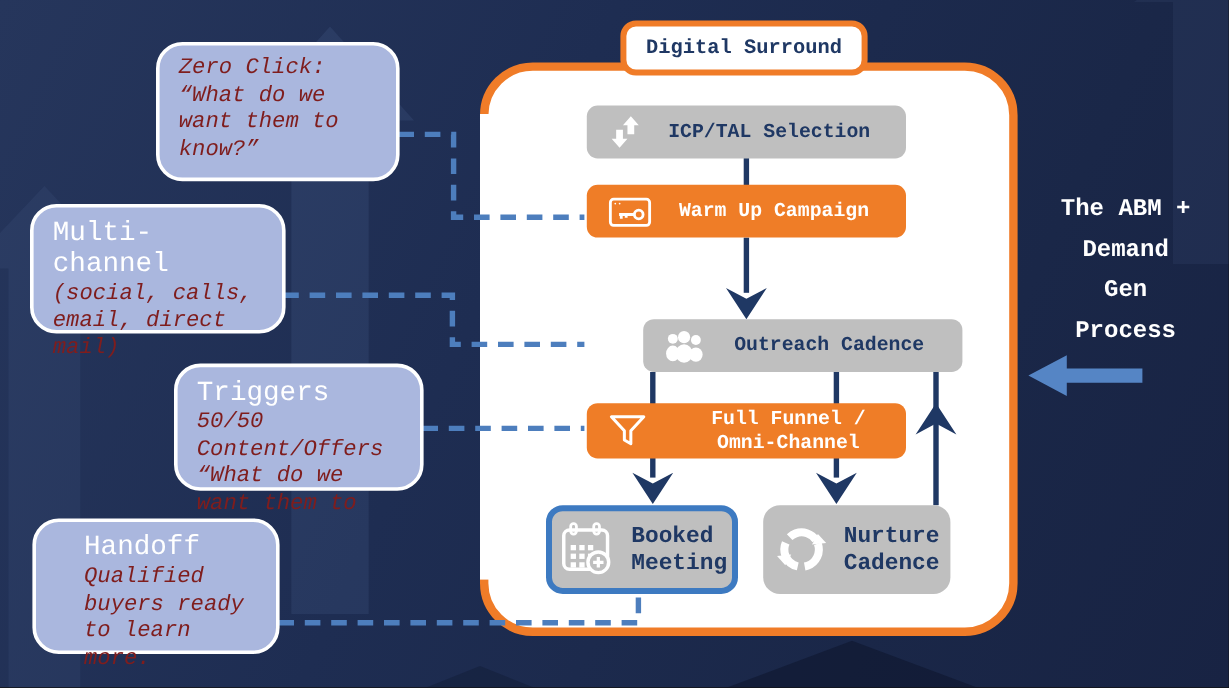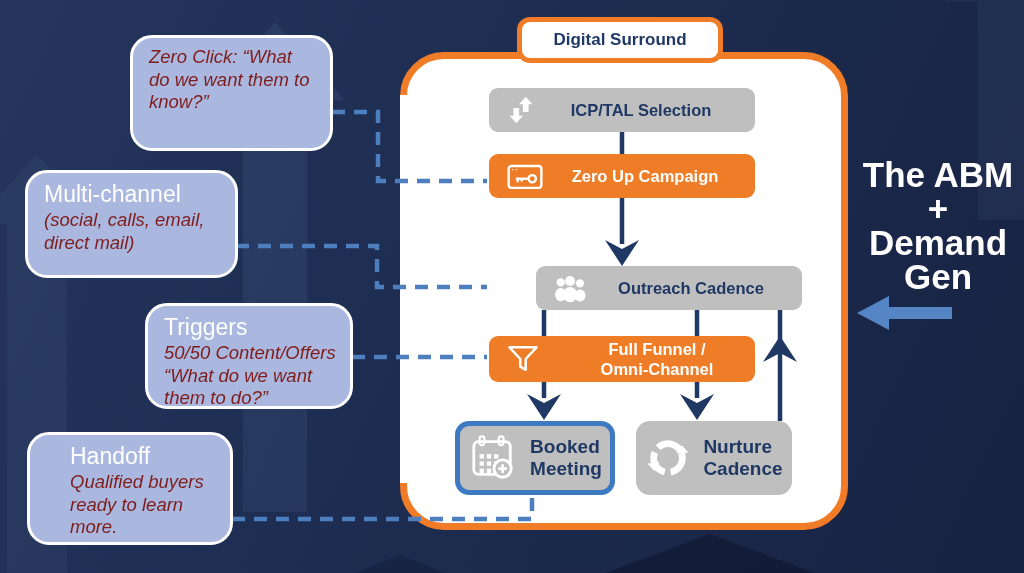--- a/index.html
+++ b/index.html
@@ -1,19 +1,19 @@
 <!DOCTYPE html>
 <html><head>
 <meta charset="utf-8">
 <style>
   html,body{margin:0;padding:0;background:#111;}
   .canvas{
     position:relative;width:1024px;height:573px;overflow:hidden;
     background:linear-gradient(115deg,#26365c 0%,#1e2d52 40%,#1a2748 75%,#182343 100%);
-    font-family:Liberation Sans, sans-serif;
+    font-family:Liberation Mono, monospace;
   }
   
   .deco-arrow{position:absolute;clip-path:polygon(50% 0,100% 16%,73% 16%,73% 100%,27% 100%,27% 16%,0 16%);}
   .deco-chevron{position:absolute;clip-path:polygon(0 100%,50% 20%,100% 100%);}
   
   .surround-box{
     position:absolute;left:400px;top:52px;width:448px;height:478px;box-sizing:border-box;
     background:#ffffff;border:7px solid #f07c28;border-radius:44px;z-index:1;
   }
   .left-border-hider{position:absolute;left:400px;top:95px;width:9px;height:388px;background:#ffffff;z-index:2;}
@@ -47,21 +47,21 @@
   
   .callout{
     position:absolute;box-sizing:border-box;background:#aab7de;border:3px solid #ffffff;
     border-radius:22px;z-index:4;padding:8px 14px 10px 16px;
   }
   .callout .co-title{font-size:23px;color:#ffffff;margin:0 0 1px 0;}
   .callout .co-body{font-size:18.5px;font-style:italic;color:#7f1d1d;line-height:1.22;}
   
   .side-title{
     position:absolute;left:852px;top:158px;width:172px;z-index:4;text-align:center;
-    color:#ffffff;font-weight:bold;font-size:35px;line-height:34px;
+    color:#ffffff;font-weight:bold;font-size:20px;line-height:34px;
   }
 </style>
 </head>
 <body>
 
 <div class="canvas">
 
   <div class="deco-arrow" style="left:205px;top:22px;width:140px;height:490px;background:rgba(125,155,215,0.10);"></div>
   <div class="deco-arrow" style="left:-28px;top:155px;width:130px;height:430px;background:rgba(125,155,215,0.07);"></div>
   <div class="deco-arrow" style="left:945px;top:-40px;width:120px;height:260px;background:rgba(125,155,215,0.07);"></div>
@@ -115,21 +115,21 @@
   <div class="step step-orange" style="top:154px;">
     <span class="icon">
       <svg width="40" height="32" viewBox="0 0 44 34" fill="none" stroke="#ffffff" stroke-width="2.6">
         <rect x="4" y="6" width="36" height="24" rx="3"></rect>
         <circle cx="8.5" cy="10" r="0.8" fill="#fff" stroke="none"></circle>
         <circle cx="12.5" cy="10" r="0.8" fill="#fff" stroke="none"></circle>
         <circle cx="30" cy="20" r="4"></circle>
         <path d="M26 20 H12 M14 20 V24 M18.5 20 V23"></path>
       </svg>
     </span>
-    <span class="lbl">Zero Up Campaign</span>
+    <span class="lbl">Warm Up Campaign</span>
   </div>
 
   <div class="step step-gray" style="top:266px;margin-left:47px;">
     <span class="icon">
       <svg width="38" height="30" viewBox="0 0 40 32" fill="#ffffff">
         <circle cx="9" cy="10" r="4.4"></circle>
           <ellipse cx="9" cy="23" rx="6" ry="7"></ellipse>
         <circle cx="29.5" cy="11" r="4.4"></circle>
           <ellipse cx="29.5" cy="24" rx="6" ry="6.4"></ellipse>
         <circle cx="19" cy="8.5" r="5.4"></circle>
@@ -205,15 +205,16 @@
 
   <div class="callout" style="left:27px;top:432px;width:206px;height:113px;padding-left:40px;">
     <div class="co-title">Handoff</div>
     <div class="co-body">Qualified buyers ready to learn more.</div>
   </div>
 
   <div class="side-title">
     <div>The ABM +</div>
     <div>Demand</div>
     <div>Gen</div>
+    <div>Process</div>
   </div>
 
 </div>
 
 </body></html>

